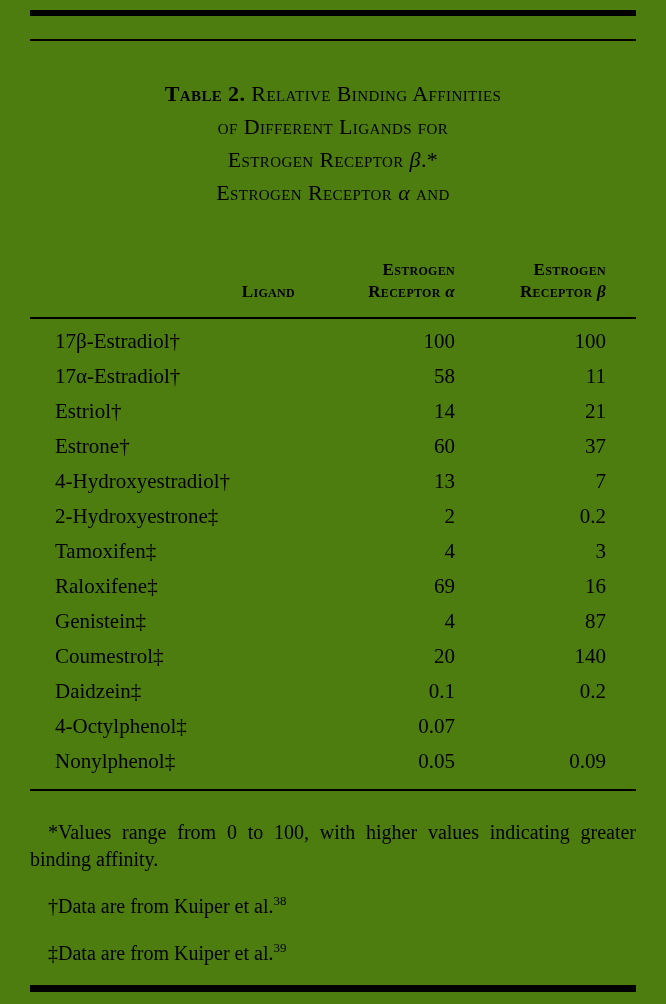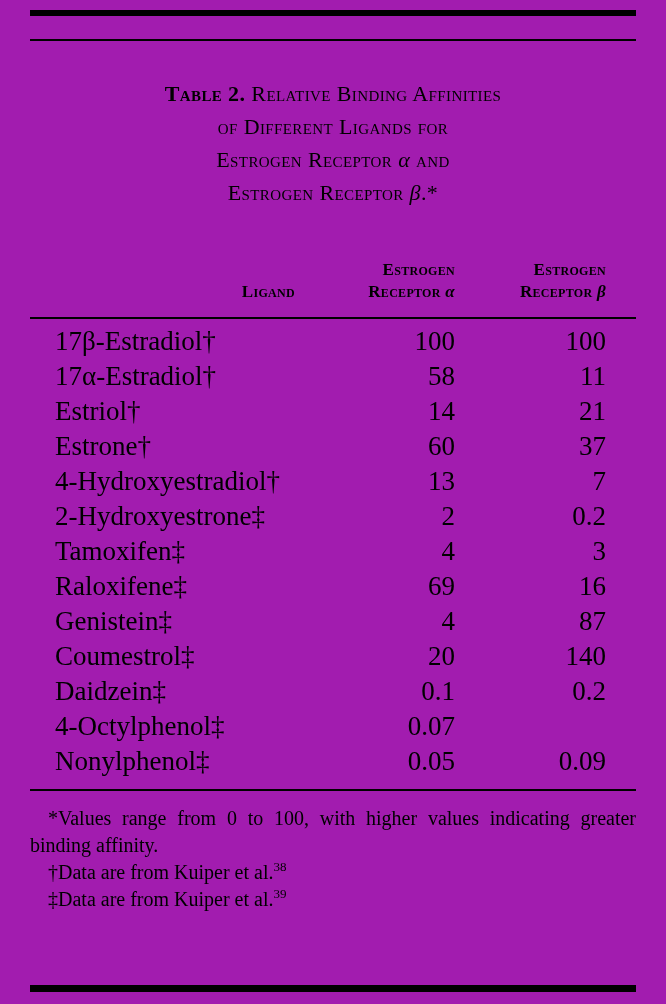--- a/index.html
+++ b/index.html
@@ -1,21 +1,21 @@
 <!DOCTYPE html>
 <html><head>
 <meta charset="utf-8">
 <style>
   html, body { margin: 0; padding: 0; background: #ffffff; }
   .page {
     position: relative;
     width: 666px;
     height: 1004px;
     margin: 0 auto;
-    background: #a21caf;
+    background: #4d7c0f;
     color: #000000;
     font-family: "Liberation Serif", serif;
     box-sizing: border-box;
     padding: 10px 30px 0 30px;
     overflow: hidden;
   }
   .rule-thick { height: 6px; background: #000; }
   .rule-thin  { height: 2px; background: #000; }
   .rule-gap-top { margin-top: 23px; }
 
@@ -51,37 +51,37 @@
 
   .rule-under-headers { margin-top: 14px; }
 
   
   .tbody { margin-top: 5px; }
   .row {
     display: grid;
     grid-template-columns: 265px 160px 151px;
     height: 35px;
     align-items: center;
-    font-size: 27px;
+    font-size: 21px;
   }
   .cell-ligand { padding-left: 25px; white-space: nowrap; }
   .cell-val { text-align: right; }
 
   .rule-under-body { margin-top: 10px; }
 
   
   .footnotes { font-size: 20px; }
   .fn1 {
-    margin-top: 14px;
+    margin-top: 28px;
     text-indent: 18px;
     text-align: justify;
     line-height: 27px;
   }
   .fn {
-    margin-top: 0;
+    margin-top: 20px;
     text-indent: 18px;
     line-height: 27px;
   }
   .ref {
     font-size: 13px;
     vertical-align: super;
     line-height: 0;
   }
   .bottom-rule {
     position: absolute;
@@ -96,22 +96,22 @@
 <body>
 
 <div class="page">
 
   <div class="rule-thick"></div>
   <div class="rule-thin rule-gap-top"></div>
 
   <div class="title">
     <div><span class="bold">Table 2.</span> <span>Relative Binding Affinities</span></div>
     <div><span>of Different Ligands for</span></div>
+    <div><span>Estrogen Receptor</span> <span class="greek">β</span><span>.*</span></div>
     <div><span>Estrogen Receptor</span> <span class="greek">α</span> <span>and</span></div>
-    <div><span>Estrogen Receptor</span> <span class="greek">β</span><span>.*</span></div>
   </div>
 
   <div class="headers">
     <div class="h-ligand">Ligand</div>
     <div class="h-col">
       <div>Estrogen</div>
       <div><span>Receptor</span> <span class="greek">α</span></div>
     </div>
     <div class="h-col">
       <div>Estrogen</div>

